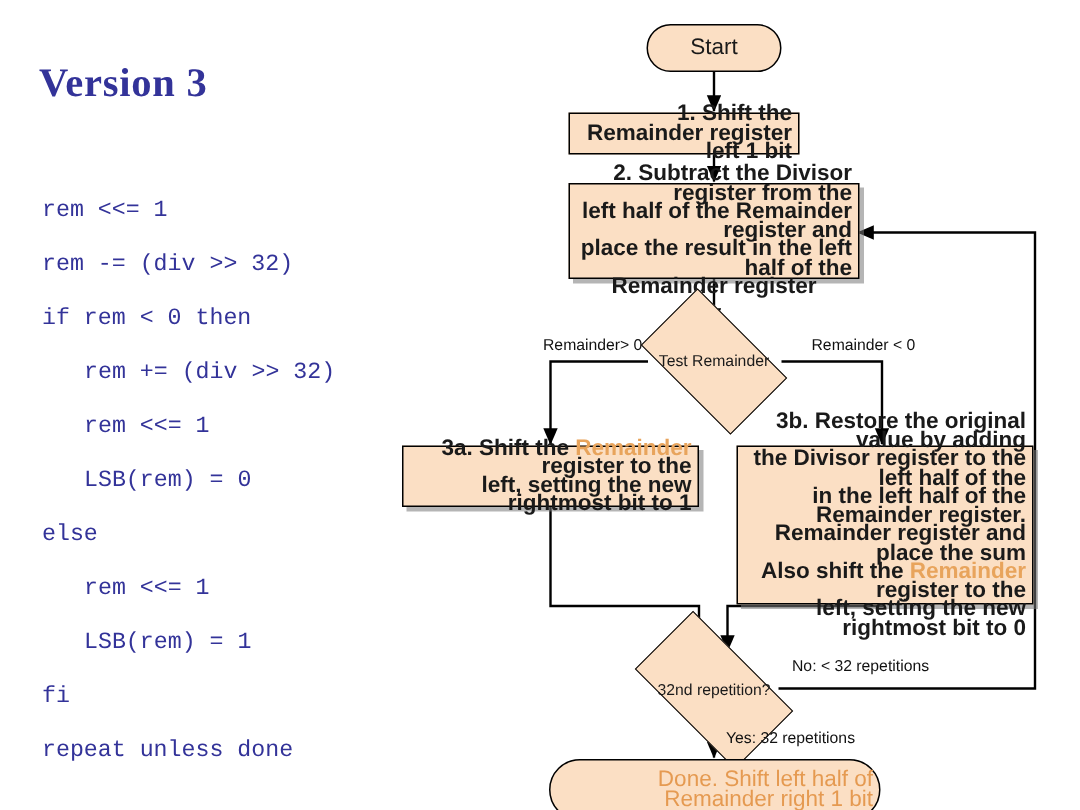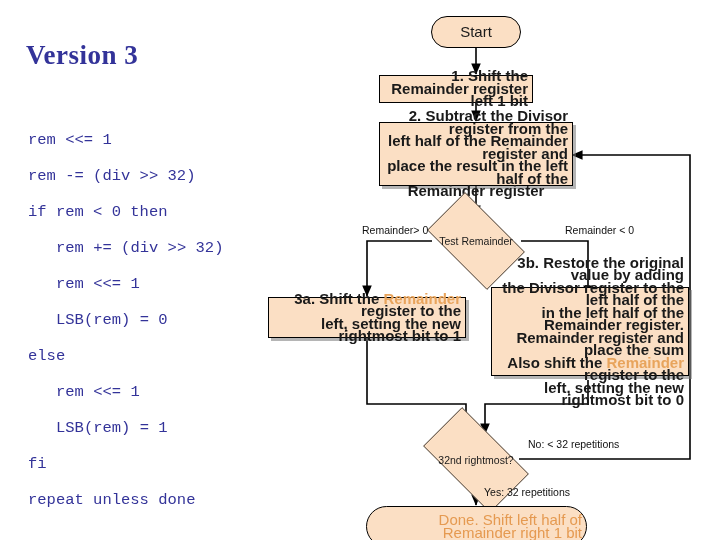--- a/index.html
+++ b/index.html
@@ -196,39 +196,39 @@
       <span>place the result in the left half of the</span>
       <span>Remainder register</span>
     </div>
 
     <div class="diamond-wrap" style="left:416px; top:203px; width:120px; height:76px;">
       <div class="diamond-shape"></div>
       <div class="diamond-label">Test Remainder</div>
     </div>
 
     <div class="edge-label" style="left:362px; top:224px;">Remainder&gt; 0</div>
-    <div class="edge-label" style="left:548px; top:224px;padding-left:17px;">Remainder &lt; 0</div>
+    <div class="edge-label" style="left:524px; top:224px;padding-left:17px;">Remainder &lt; 0</div>
 
     <div class="node plain shadowed" style="left:268px; top:297px; width:198px; height:41px; flex-direction:column;">
       <span><span>3a. Shift the </span><span class="hl">Remainder</span><span> register to the</span></span>
       <span>left, setting the new rightmost bit to 1</span>
     </div>
 
-    <div class="node plain shadowed" style="left:491px; top:287px; width:198px; height:89px; flex-direction:column;">
+    <div class="node plain shadowed" style="left:491px; top:297px; width:198px; height:106px; flex-direction:column;">
       <span>3b. Restore the original value by adding</span>
       <span>the Divisor register to the left half of the</span>
       <span>in the left half of the Remainder register.</span>
       <span>Remainder register and place the sum</span>
       <span><span>Also shift the </span><span class="hl">Remainder</span><span> register to the</span></span>
       <span>left, setting the new rightmost bit to 0</span>
     </div>
 
     <div class="diamond-wrap" style="left:409px; top:421px; width:134px; height:78px;">
       <div class="diamond-shape"></div>
-      <div class="diamond-label">32nd rightmost?</div>
+      <div class="diamond-label">32nd repetition?</div>
     </div>
 
     <div class="edge-label" style="left:528px; top:438px;">No: &lt; 32 repetitions</div>
     <div class="edge-label" style="left:484px; top:486px;">Yes: 32 repetitions</div>
 
     <div class="node stadium orange-text" style="left:366px; top:506px; width:221px; height:41px;">
       <span>Done. Shift left half of Remainder right 1 bit</span>
     </div>
 
   </div>

